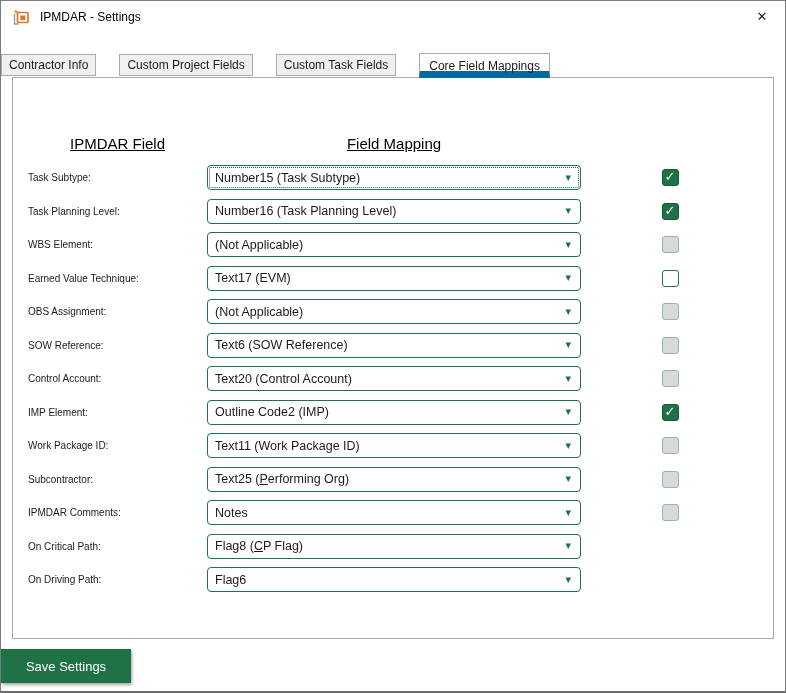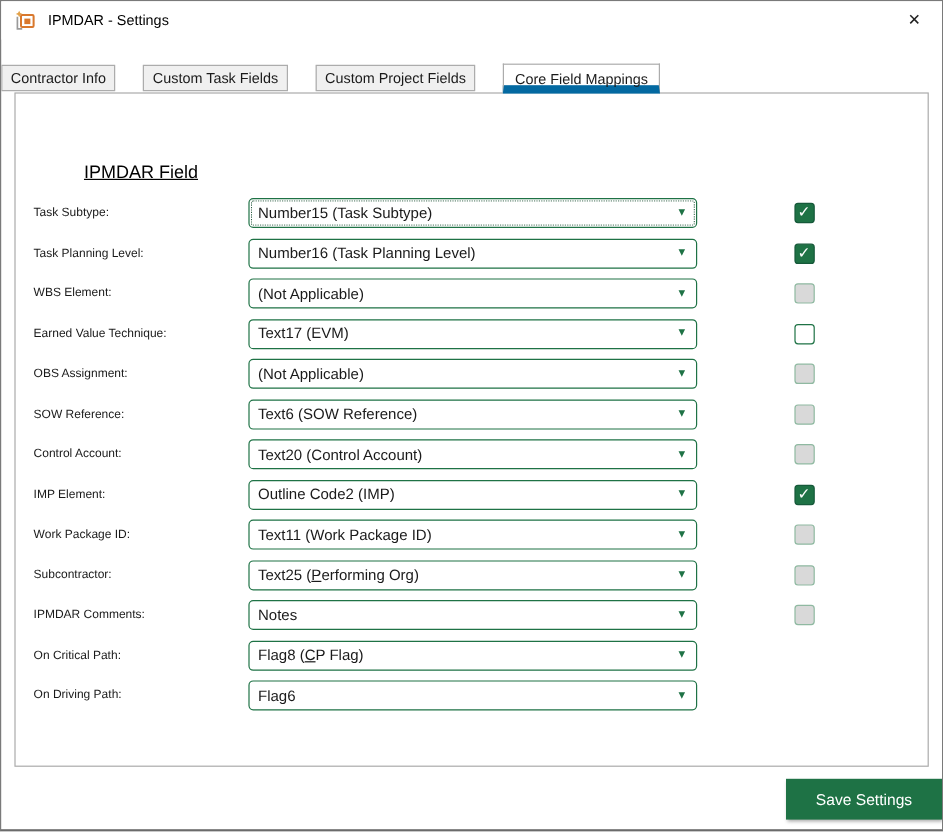--- a/index.html
+++ b/index.html
@@ -140,21 +140,21 @@
     background: #D9D9D9;
     border: 1px solid #8FB9A1;
   }
   .check-glyph {
     color: #ffffff;
     font-size: 13px; font-weight: bold;
     line-height: 1;
     transform: translateY(-1px);
   }
   
-  .footer { margin-top: 10px; display: flex; justify-content: flex-end; }
+  .footer { margin-top: 10px; display: flex; justify-content: flex-start; }
   .save-btn {
     width: 130px; height: 34px;
     background: #1E7245;
     color: #ffffff;
     border: none;
     font-family: inherit;
     font-size: 13px;
     box-shadow: 1px 2px 3px rgba(0,0,0,0.35);
     cursor: default;
   }
@@ -170,29 +170,30 @@
       <path d="M2.5 6 L2.5 16 L6.5 16" stroke="#9a9a9a" stroke-width="1.4" fill="none"></path>
       <rect x="5.5" y="4.5" width="10.5" height="10" rx="1" stroke="#D9782D" stroke-width="1.7" fill="#ffffff"></rect>
       <rect x="8.3" y="7.5" width="5" height="4.6" fill="#D9782D"></rect>
     </svg>
     <span class="title-text">IPMDAR - Settings</span>
     <span class="close-btn">✕</span>
   </div>
 
   <div class="tabs">
     <div class="tab">Contractor Info</div>
+    <div class="tab">Custom Project Fields</div>
     <div class="tab">Custom Task Fields</div>
-    <div class="tab">Custom Project Fields</div>
     <div class="tab active">Core Field Mappings</div>
   </div>
 
   <div class="panel">
     <div class="grid">
       <div class="hdr-row">
         <div class="hdr c1">IPMDAR Field</div>
+        <div class="hdr c2">Field Mapping</div>
       </div>
       <div class="rows">
   <div class="row">
     <div class="row-label">Task Subtype:</div>
     <div class="combo-cell">
       <div class="combo focused">
         <span class="combo-value"><span>Number15 (Task Subtype)</span></span>
         <span class="chevron">▾</span>
       </div>
     </div>

